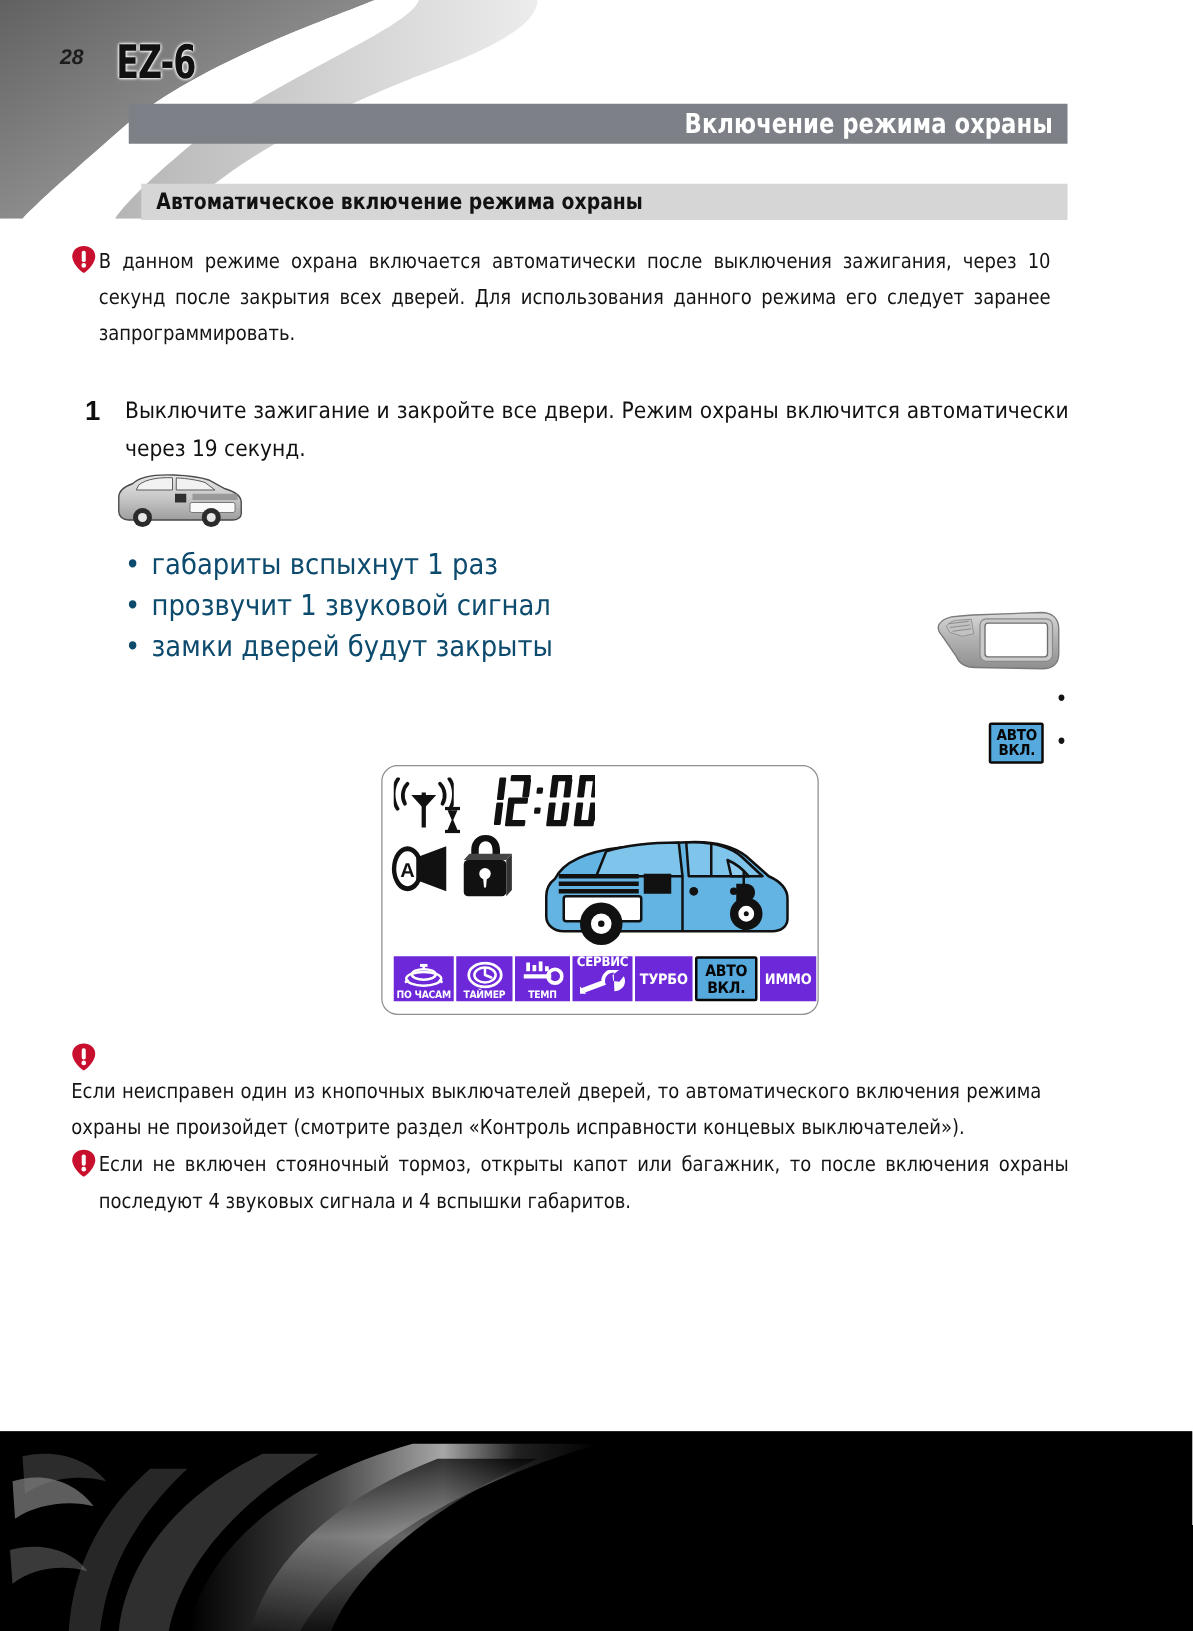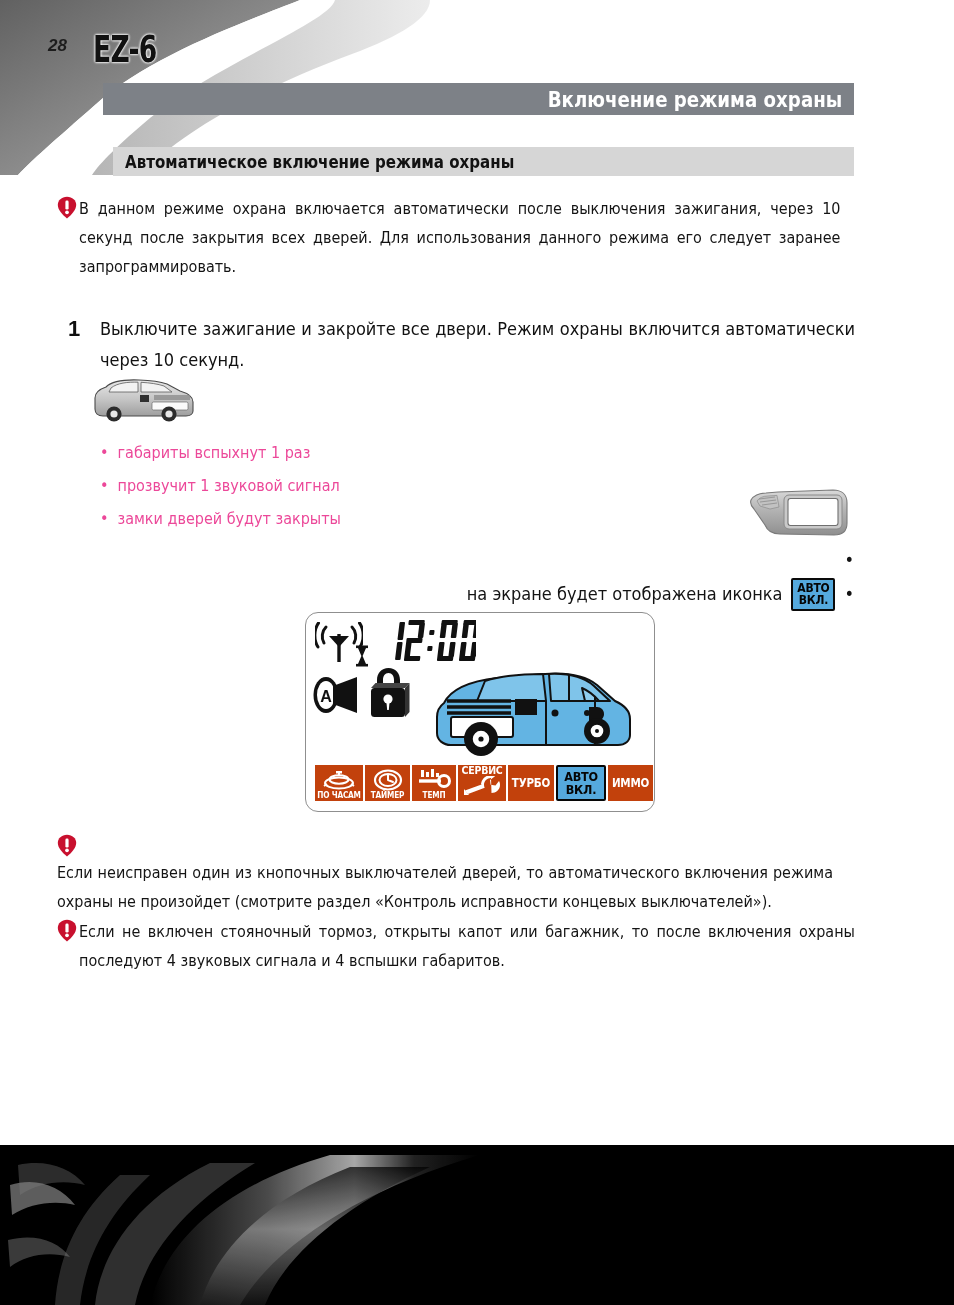--- a/index.html
+++ b/index.html
@@ -73,21 +73,21 @@
     font-size: 18px; line-height: 31px; color: #111; text-align: justify; width: 755px;
     font-family: "DejaVu Sans Condensed", "Liberation Sans Narrow", "Liberation Sans", sans-serif;
   }
 
   
   #car-photo { position: absolute; left: 92px; top: 378px; width: 104px; height: 46px; }
 
   
   #left-bullets { position: absolute; left: 100px; top: 436px; width: 420px; }
   #left-bullets li {
-    list-style: none; font-size: 16px; line-height: 33px; color: #ec4899;
+    list-style: none; font-size: 23px; line-height: 33px; color: #0c4a6e;
     font-family: "DejaVu Sans Condensed", "Liberation Sans Narrow", "Liberation Sans", sans-serif;
   }
   #left-bullets li::before { content: "\2022"; margin-right: 9px; }
 
   
   #fob-photo { position: absolute; left: 748px; top: 487px; width: 102px; height: 50px; }
 
   
   #right-bullets { position: absolute; right: 100px; top: 543px; width: 520px; text-align: right; }
   #right-bullets .rb {
@@ -114,21 +114,21 @@
     border: 1.6px solid #8f8f8f; border-radius: 13px; background: #ffffff;
   }
   #lcd-inner { position: absolute; inset: 0; }
 
   
   #lcd-strip {
     position: absolute; left: 9px; bottom: 10px; width: 332px; height: 36px;
     display: flex; align-items: stretch; gap: 2px;
   }
   .strip-cell {
-    background: #c2410c; position: relative; display: flex; flex-direction: column;
+    background: #6d28d9; position: relative; display: flex; flex-direction: column;
     align-items: center; justify-content: flex-end; padding-bottom: 1px;
   }
   .strip-label {
     font-size: 8.2px; font-weight: bold; color: #ffffff; letter-spacing: -0.2px;
     font-family: "DejaVu Sans Condensed", "Liberation Sans Narrow", "Liberation Sans", sans-serif;
     white-space: nowrap; line-height: 9px;
   }
   .strip-cell.text-only { justify-content: center; padding-bottom: 0; }
   .strip-cell.text-only .strip-label { font-size: 11.5px; }
   .strip-cell.highlight {
@@ -179,21 +179,21 @@
       <path d="M10 0.8 C15.3 0.8 19.2 4.4 19.2 9.1 C19.2 13.8 14.2 19.6 10 22.4 C5.8 19.6 0.8 13.8 0.8 9.1 C0.8 4.4 4.7 0.8 10 0.8 Z" fill="#c8102e"></path>
       <rect x="8.4" y="4.6" width="3.2" height="9" rx="1.4" fill="#ffffff"></rect>
       <circle cx="10" cy="16.3" r="1.85" fill="#ffffff"></circle>
     </svg>
   </div>
   <div class="note-text">В данном режиме охрана включается автоматически после выключения зажигания, через 10 секунд после закрытия всех дверей. Для использования данного режима его следует заранее запрограммировать.</div>
 </div>
 
 <div id="step-1">
   <div id="step-1-number">1</div>
-  <div id="step-1-text">Выключите зажигание и закройте все двери. Режим охраны включится автоматически через 10 секунд.</div>
+  <div id="step-1-text">Выключите зажигание и закройте все двери. Режим охраны включится автоматически через 19 секунд.</div>
 </div>
 
 <div id="car-photo">
   <svg width="104" height="46" viewBox="0 0 104 46">
     <defs>
       <linearGradient id="gcar" x1="0" y1="0" x2="0" y2="1">
         <stop offset="0%" stop-color="#e8e8e8"></stop>
         <stop offset="55%" stop-color="#c4c4c4"></stop>
         <stop offset="100%" stop-color="#9e9e9e"></stop>
       </linearGradient>
@@ -232,21 +232,20 @@
     <rect x="36" y="8" width="58" height="34" rx="5" fill="#c9c9c9" stroke="#8a8a8a" stroke-width="1"></rect>
     <rect x="40" y="11.5" width="50" height="27" rx="2.5" fill="#ffffff" stroke="#6f6f6f" stroke-width="1.1"></rect>
   </svg>
 </div>
 
 <div id="right-bullets">
   <div class="rb">
     <span class="dot">•</span>
   </div>
   <div class="rb">
-    <span>на экране будет отображена иконка</span>
     <span class="auto-badge-inline">
       <span>АВТО</span>
       <span>ВКЛ.</span>
     </span>
     <span class="dot">•</span>
   </div>
 </div>
 
 <div id="lcd-panel">
   <div id="lcd-inner">

